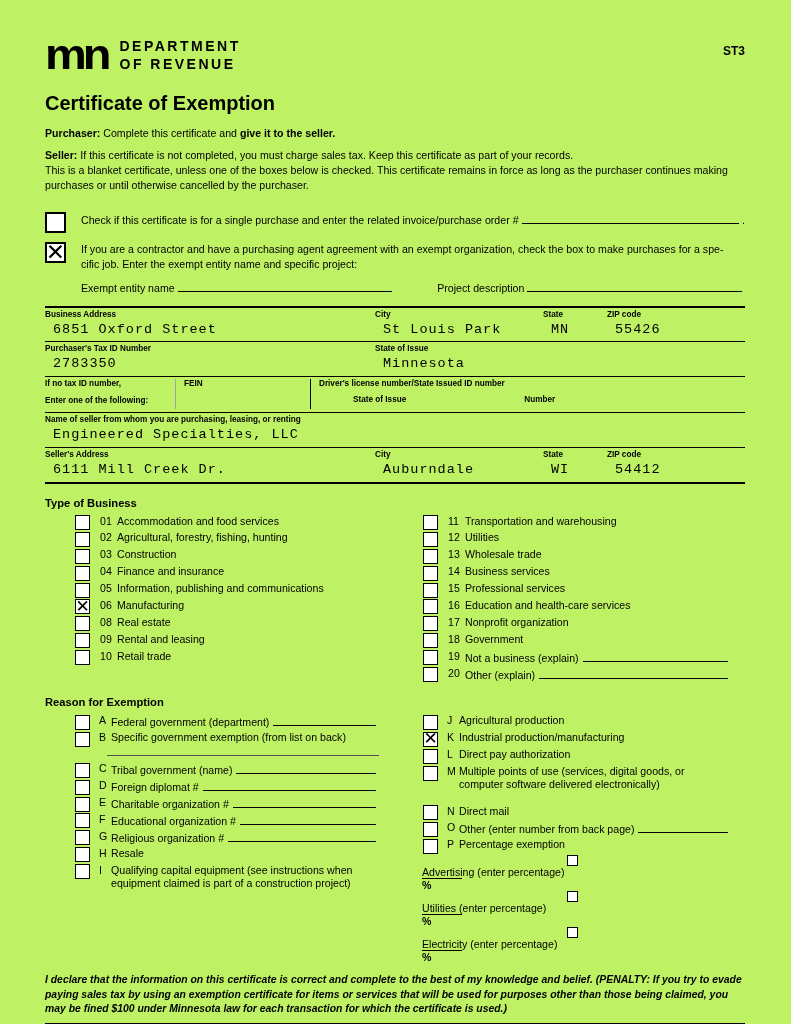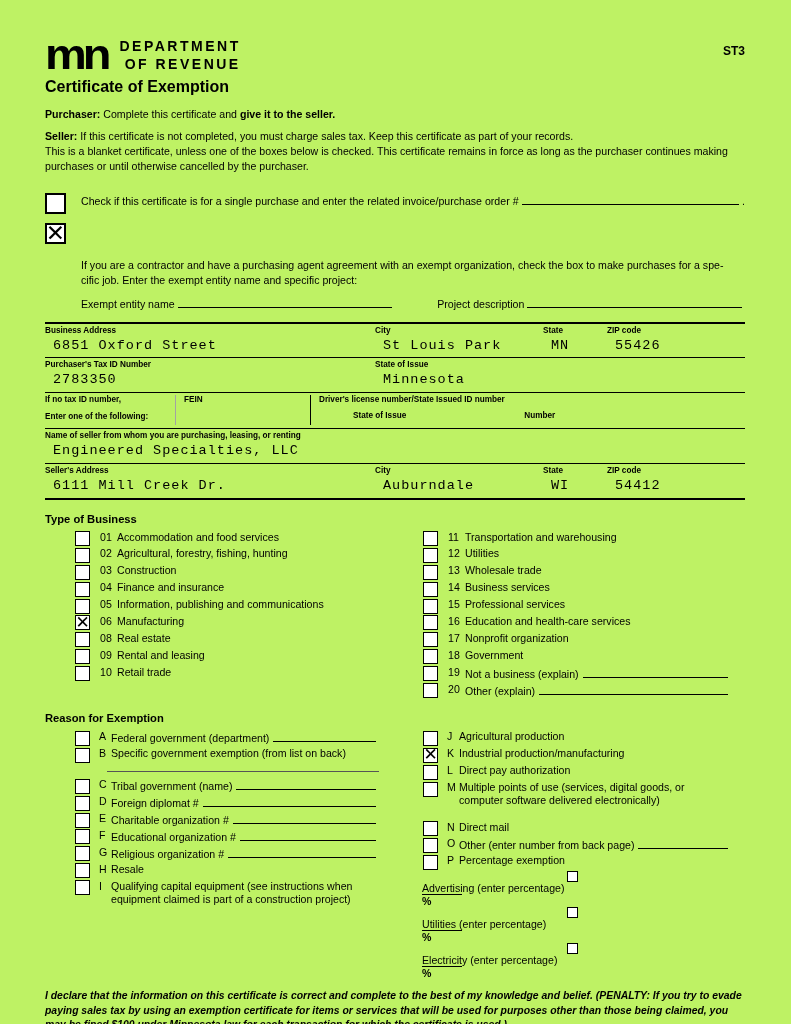--- a/index.html
+++ b/index.html
@@ -8,23 +8,23 @@
     width:791px; height:1024px; margin:0 auto; background:#bef264; color:#000;
     font-family:"Liberation Sans", sans-serif; position:relative;
     padding:34px 46px 0 45px; overflow:hidden;
   }
   
   .hdr { display:flex; align-items:flex-start; }
   .logo-mn {
     font-weight:bold; font-size:47px; line-height:0.78; letter-spacing:-4px;
     transform:scaleY(.92); margin-right:12px; margin-top:2px;
   }
-  .agency { font-weight:bold; font-size:14px; letter-spacing:2.5px; line-height:1.25; padding-top:4px;text-align:right; }
+  .agency { font-weight:bold; font-size:14px; letter-spacing:2.5px; line-height:1.25; padding-top:4px; }
   .form-code { margin-left:auto; font-weight:bold; font-size:12px; padding-top:10px; }
-  .doc-title { font-weight:bold; font-size:16px; margin-top:5px; }
+  .doc-title { font-weight:bold; font-size:20px; margin-top:19px; }
   
   .instr { font-size:10.6px; line-height:1.42; }
   .instr-p1 { margin-top:11px; }
   .instr-p2 { margin-top:7px; }
   .b { font-weight:bold; }
   
   .cb, .cb-lg, .cb-sm { border:1.6px solid #000; position:relative; flex:none; background:#fff; }
   .cb    { width:15px; height:15px; }
   .cb-lg { width:21px; height:21px; border-width:2px; }
   .cb-sm { width:11px; height:11px; border-width:1.2px; }
@@ -106,21 +106,21 @@
   <div class="topcb-row" style="margin-top:19px;justify-content:space-between;">
     <div class="cb-lg"></div>
     <div class="topcb-text">
       <span>Check if this certificate is for a single purchase and enter the related invoice/purchase order #</span>
       <span class="fill-line"></span>
       <span>.</span>
     </div>
   </div>
   <div class="topcb-row">
     <div class="cb-lg checked"></div>
-    <div class="topcb-text" style="max-width:655px;margin-top:35px;">
+    <div class="topcb-text" style="max-width:655px;">
       <span>If you are a contractor and have a purchasing agent agreement with an exempt organization, check the box to make purchases for a spe-cific job. Enter the exempt entity name and specific project:</span>
     </div>
   </div>
   <div class="exempt-row">
     <span>Exempt entity name</span>
     <span class="fill-line"></span>
     <span class="lbl2">Project description</span>
     <span class="fill-line"></span>
   </div>
 

